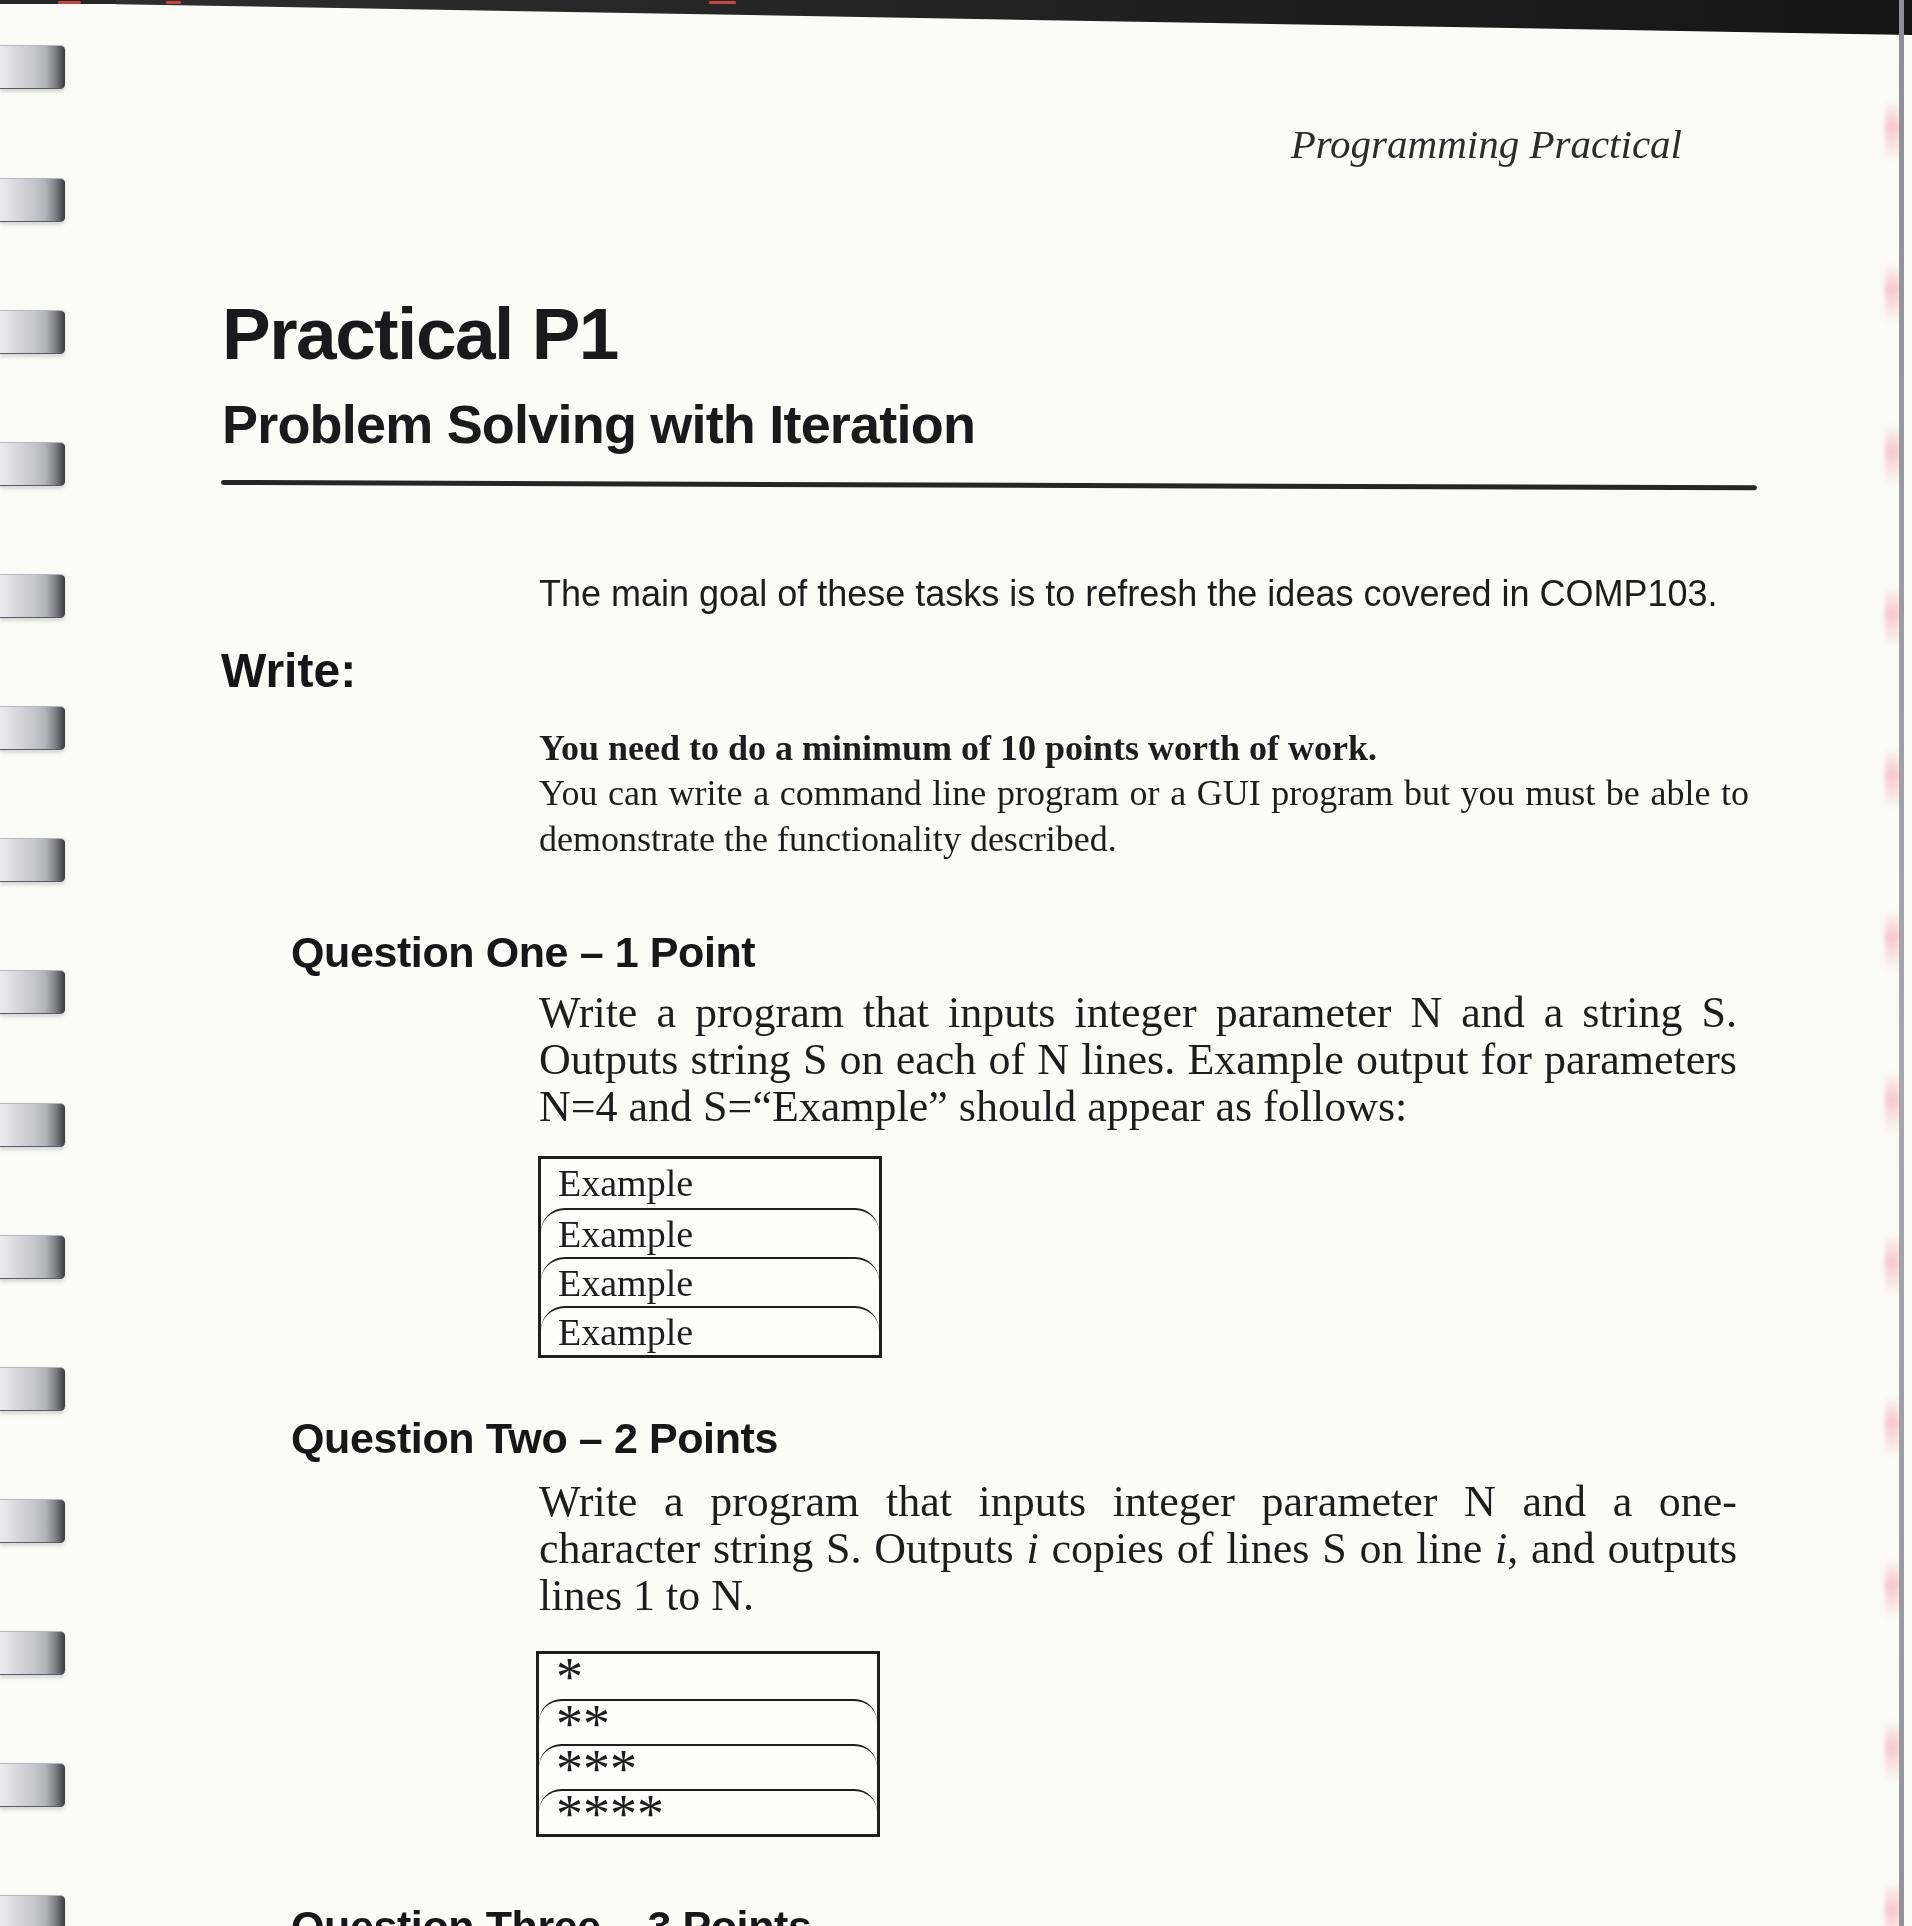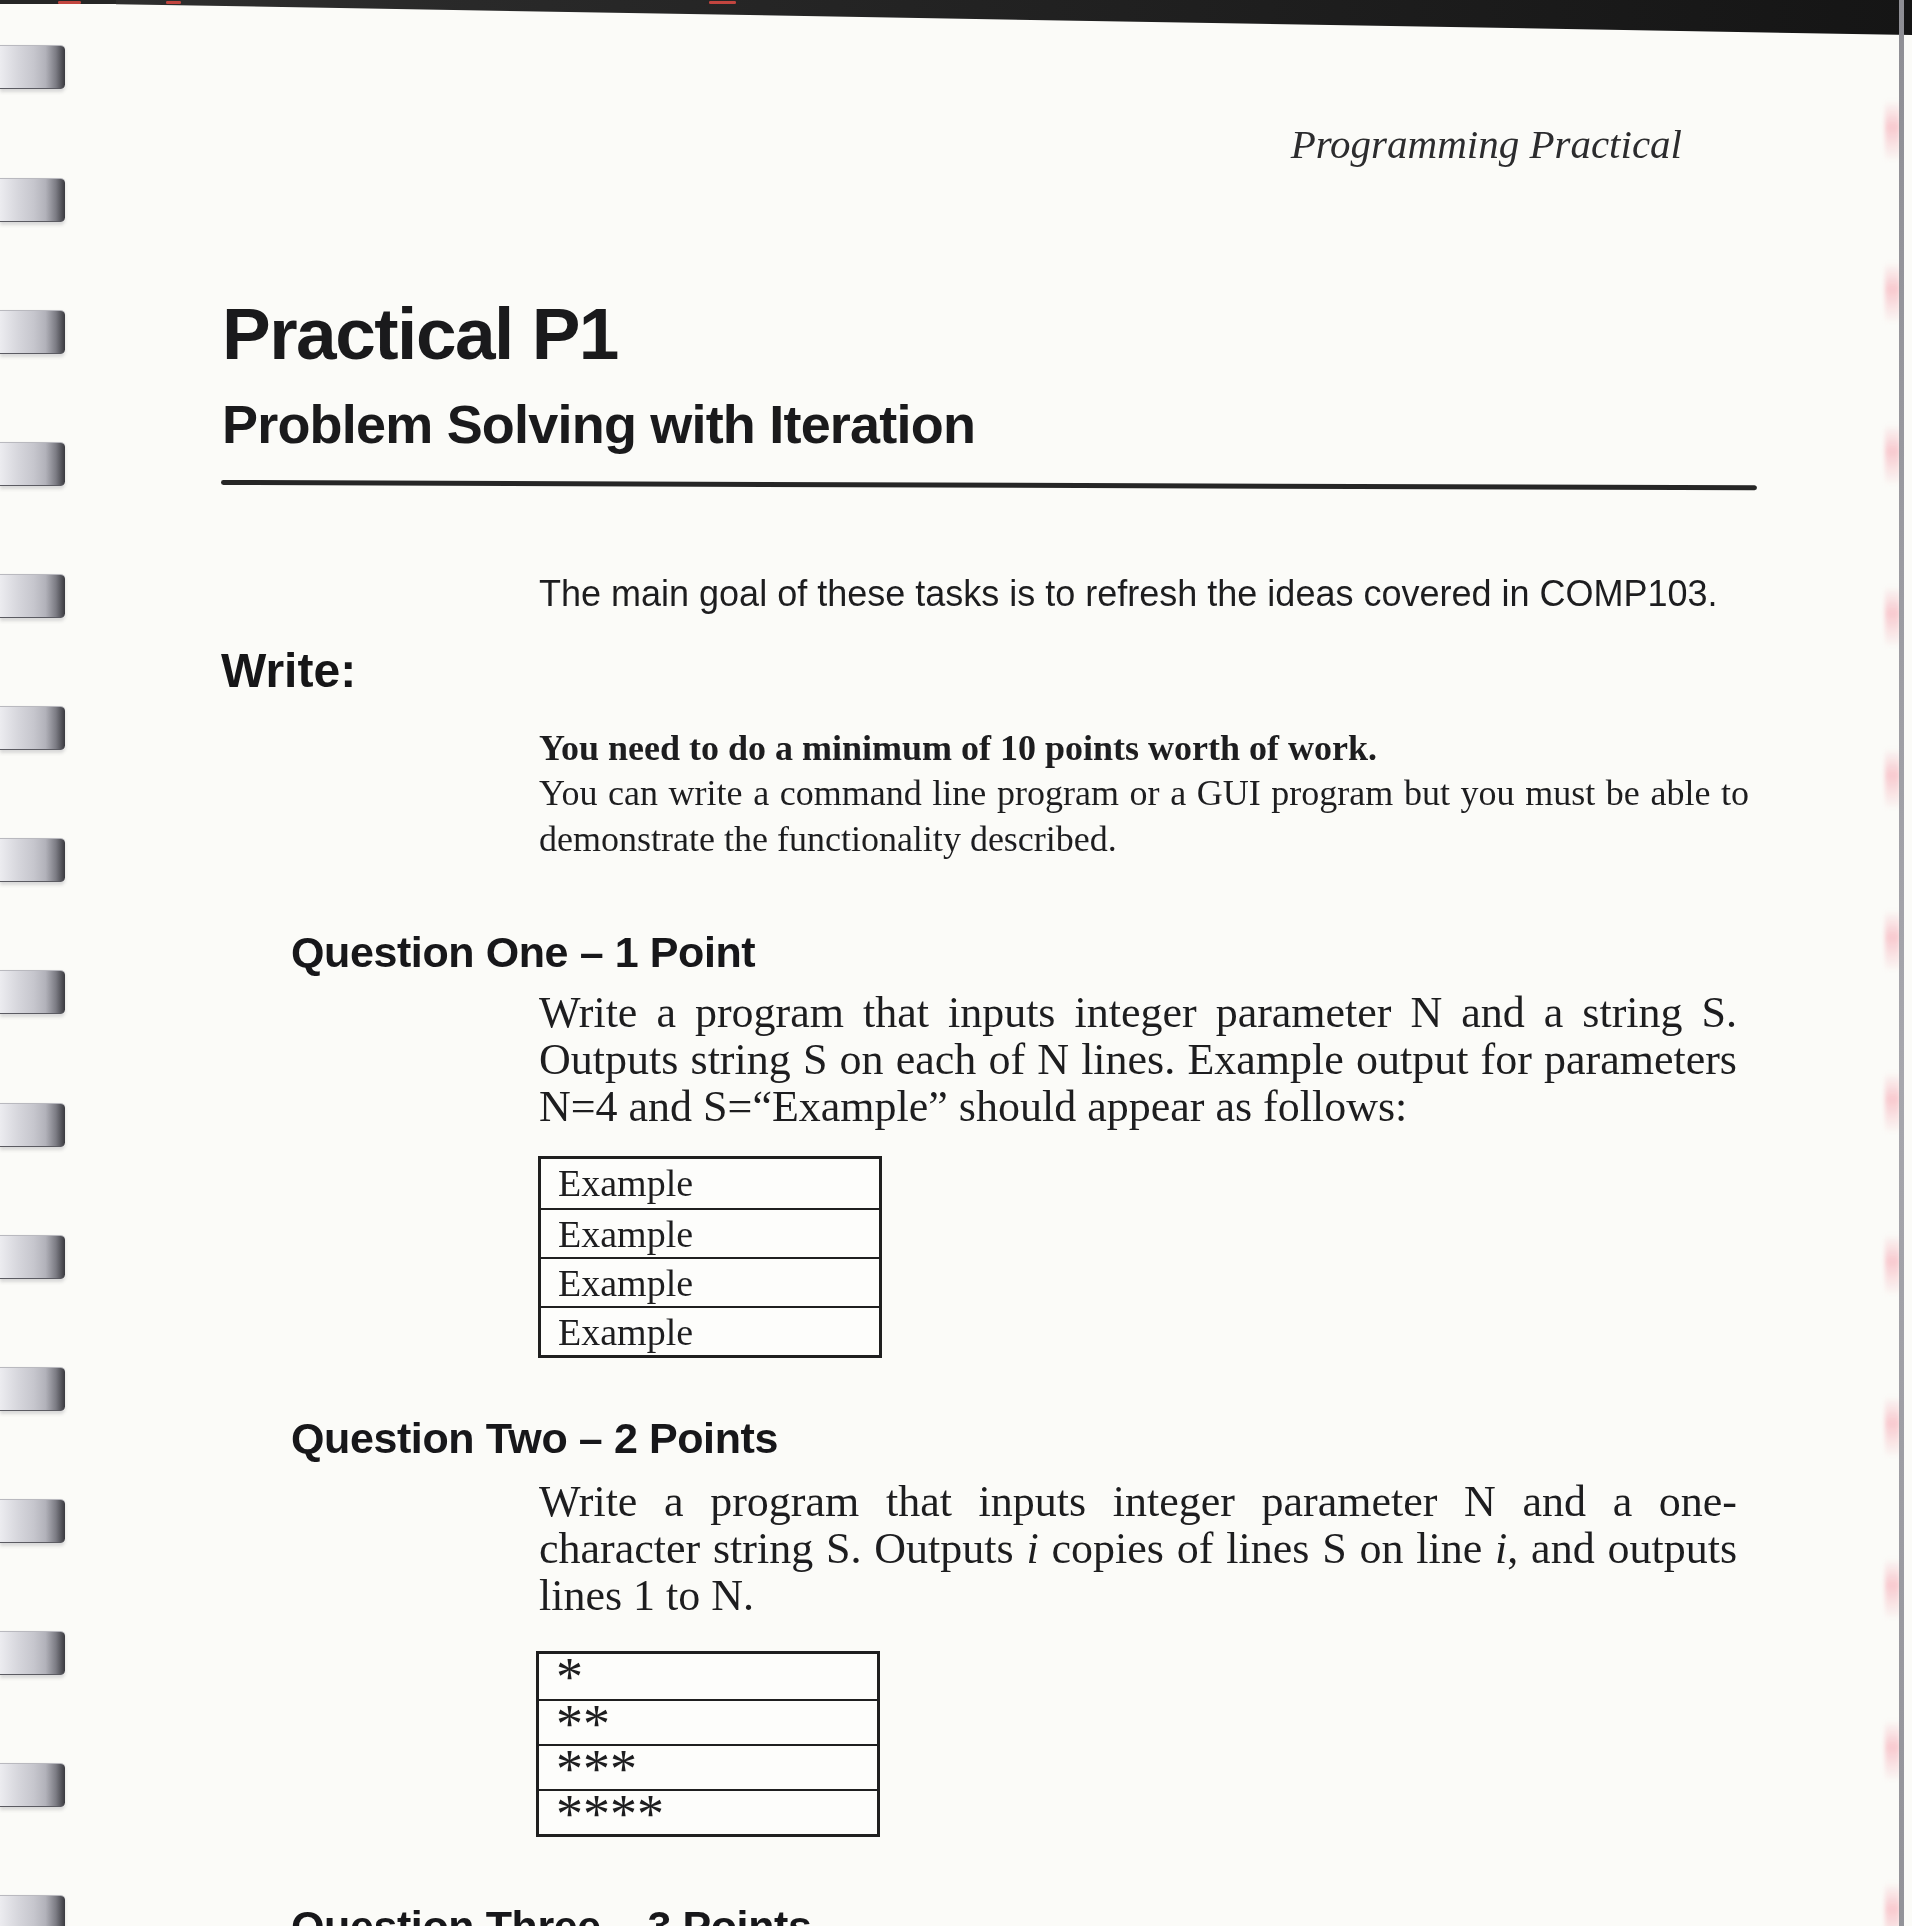--- a/index.html
+++ b/index.html
@@ -113,20 +113,21 @@
     position: absolute; width: 344px;
     border: 3.5px solid #1f1f1f; background: #fdfdfb;
   }
   #table-q1 { left: 538px; top: 1156px; }
   #table-q2 { left: 536px; top: 1651px; }
   .trow {
     border-top: 2.7px solid #1f1f1f;
     padding-left: 17px;
     font-family: "Liberation Serif", serif;
     overflow: hidden;
+    border-radius: 24px;
   }
   .trow:first-child { border-top: none; }
   #table-q1 .trow { height: 49px; font-size: 38px; line-height: 48px; }
   #table-q2 .trow, #table-q3 .trow { height: 45px; font-size: 54px; line-height: 43px; padding-top: 1.5px; }
 </style>
 </head>
 <body>
 
 <div class="top-hairline"></div>
 <div class="top-artifact"></div>

